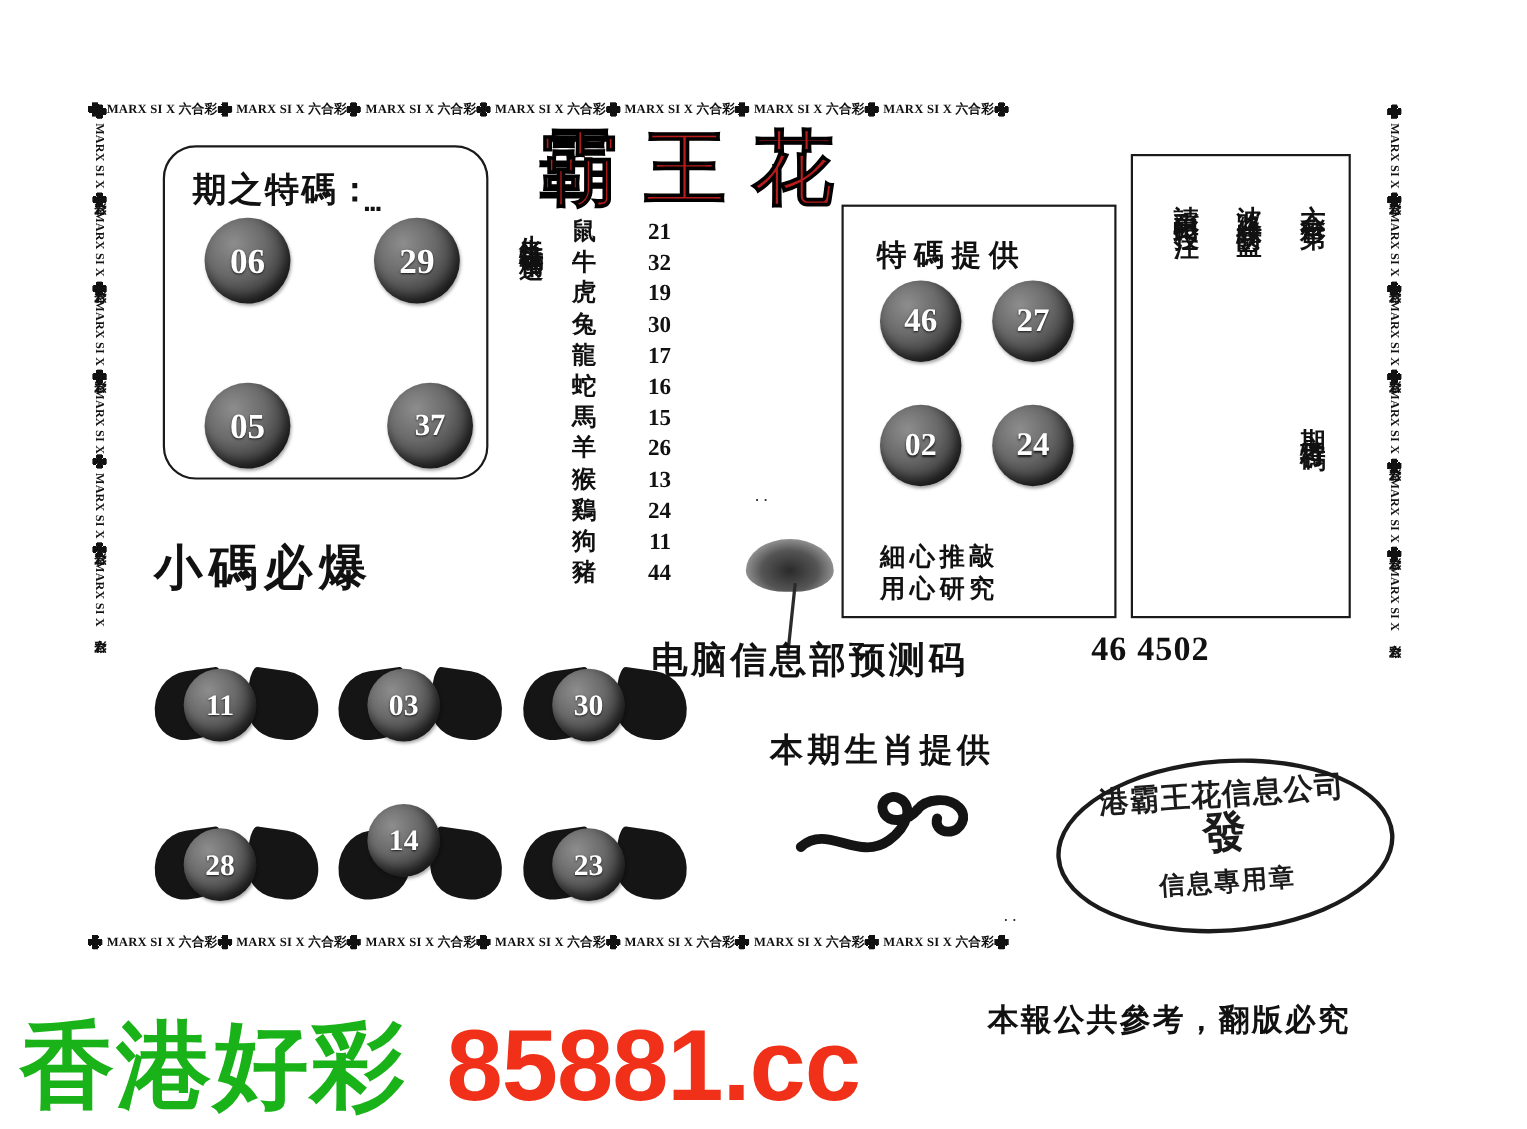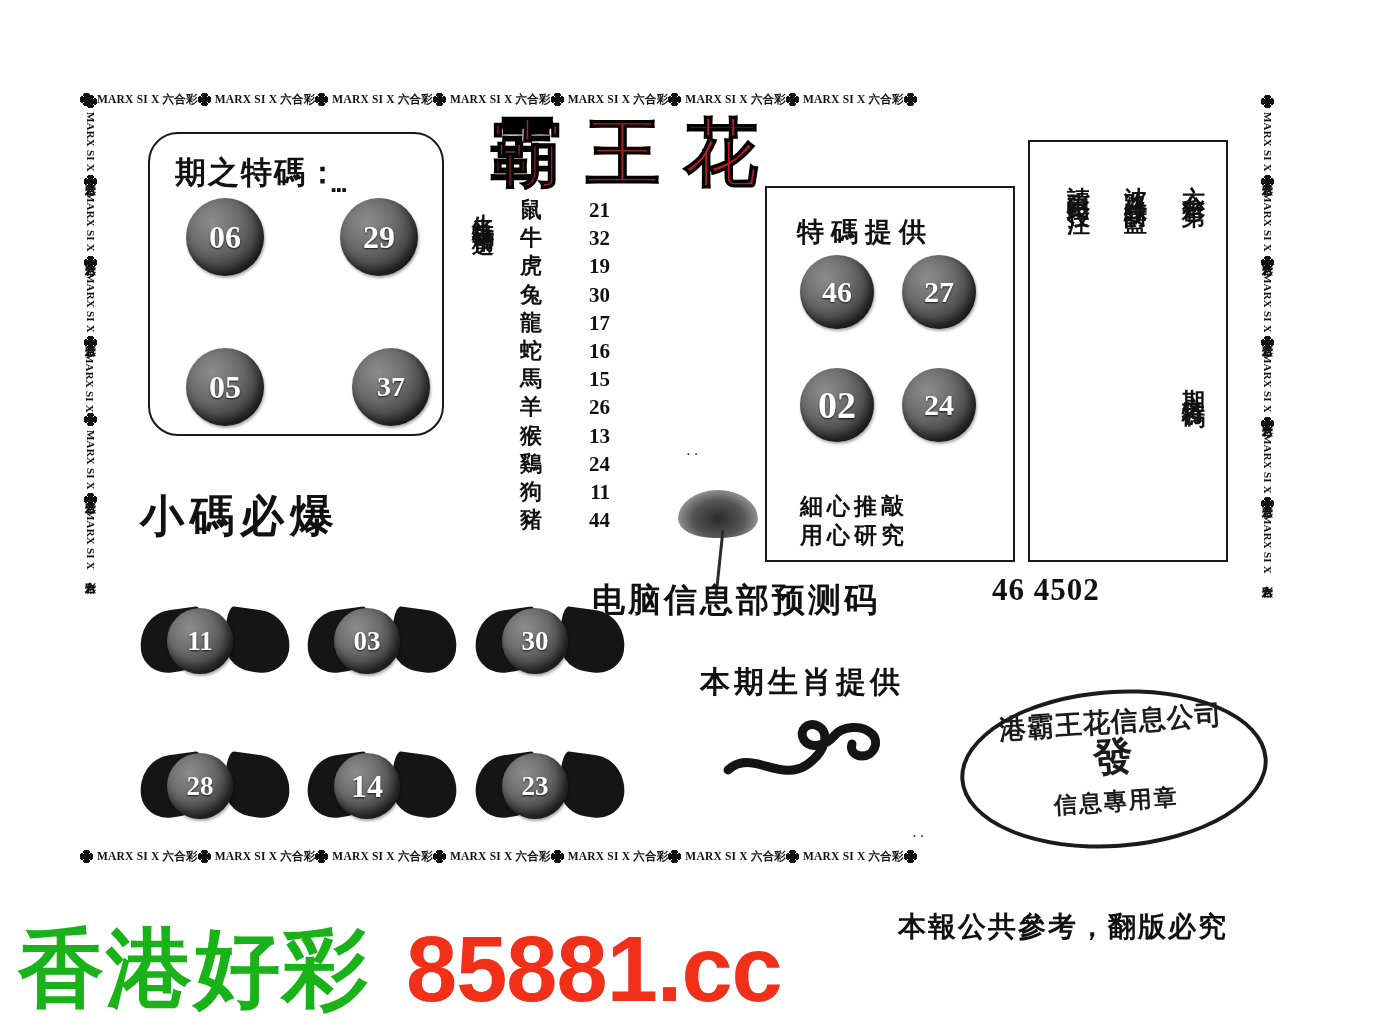--- a/index.html
+++ b/index.html
@@ -400,33 +400,33 @@
   <div class="wing-wrap" style="left:140px;top:745px;">
       <div class="wl"></div>
       <div class="wr"></div>
     </div>
   <div class="ball" style="left:167px;top:753px;width:66px;height:66px;font-size:27px;">28</div>
 
   <div class="wing-wrap" style="left:307px;top:745px;">
       <div class="wl"></div>
       <div class="wr"></div>
     </div>
-  <div class="ball" style="left:334px;top:753px;width:66px;height:66px;font-size:32px;">14</div>
+  <div class="ball" style="left:334px;top:731px;width:66px;height:66px;font-size:27px;">14</div>
 
   <div class="wing-wrap" style="left:475px;top:745px;">
       <div class="wl"></div>
       <div class="wr"></div>
     </div>
   <div class="ball" style="left:502px;top:753px;width:66px;height:66px;font-size:27px;">23</div>
 
   <div class="tm-box"></div>
   <div class="tm-title">特碼提供</div>
   <div class="ball" style="left:800px;top:255px;width:74px;height:74px;font-size:30px;">46</div>
   <div class="ball" style="left:902px;top:255px;width:74px;height:74px;font-size:30px;">27</div>
-  <div class="ball" style="left:800px;top:368px;width:74px;height:74px;font-size:38px;">02</div>
+  <div class="ball" style="left:800px;top:368px;width:74px;height:74px;font-size:29px;">02</div>
   <div class="ball" style="left:902px;top:368px;width:74px;height:74px;font-size:30px;">24</div>
   <div class="tm-foot">
     <div>細心推敲</div>
     <div>用心研究</div>
   </div>
 
   <div class="right-box"></div>
   <div class="rb-col rb-c1">六合彩第</div>
   <div class="rb-col rb-c2">波路綠防藍</div>
   <div class="rb-col rb-c3">請彩民投注</div>

